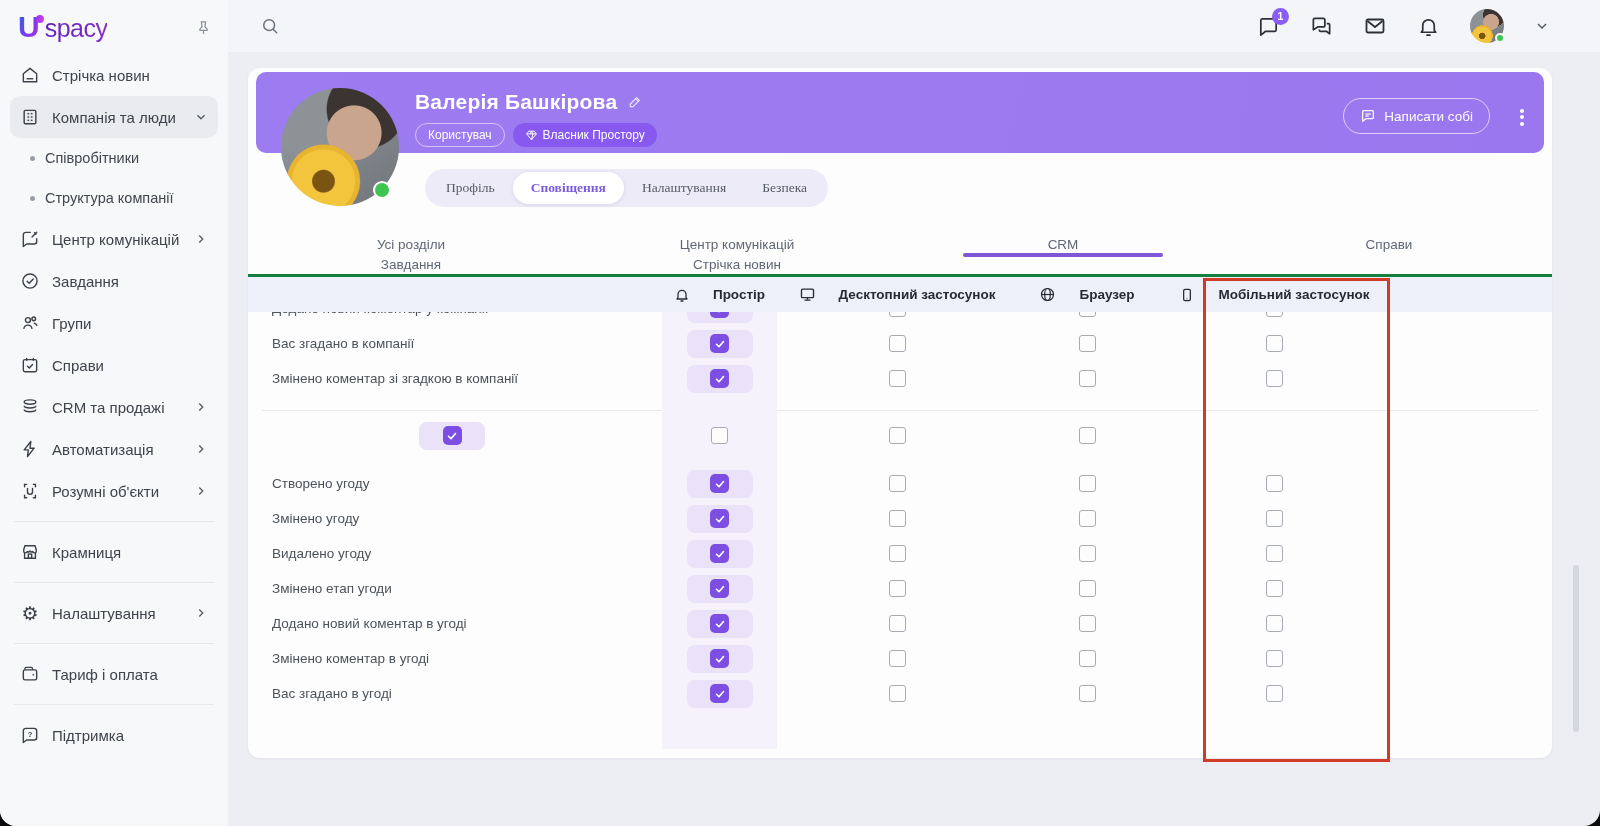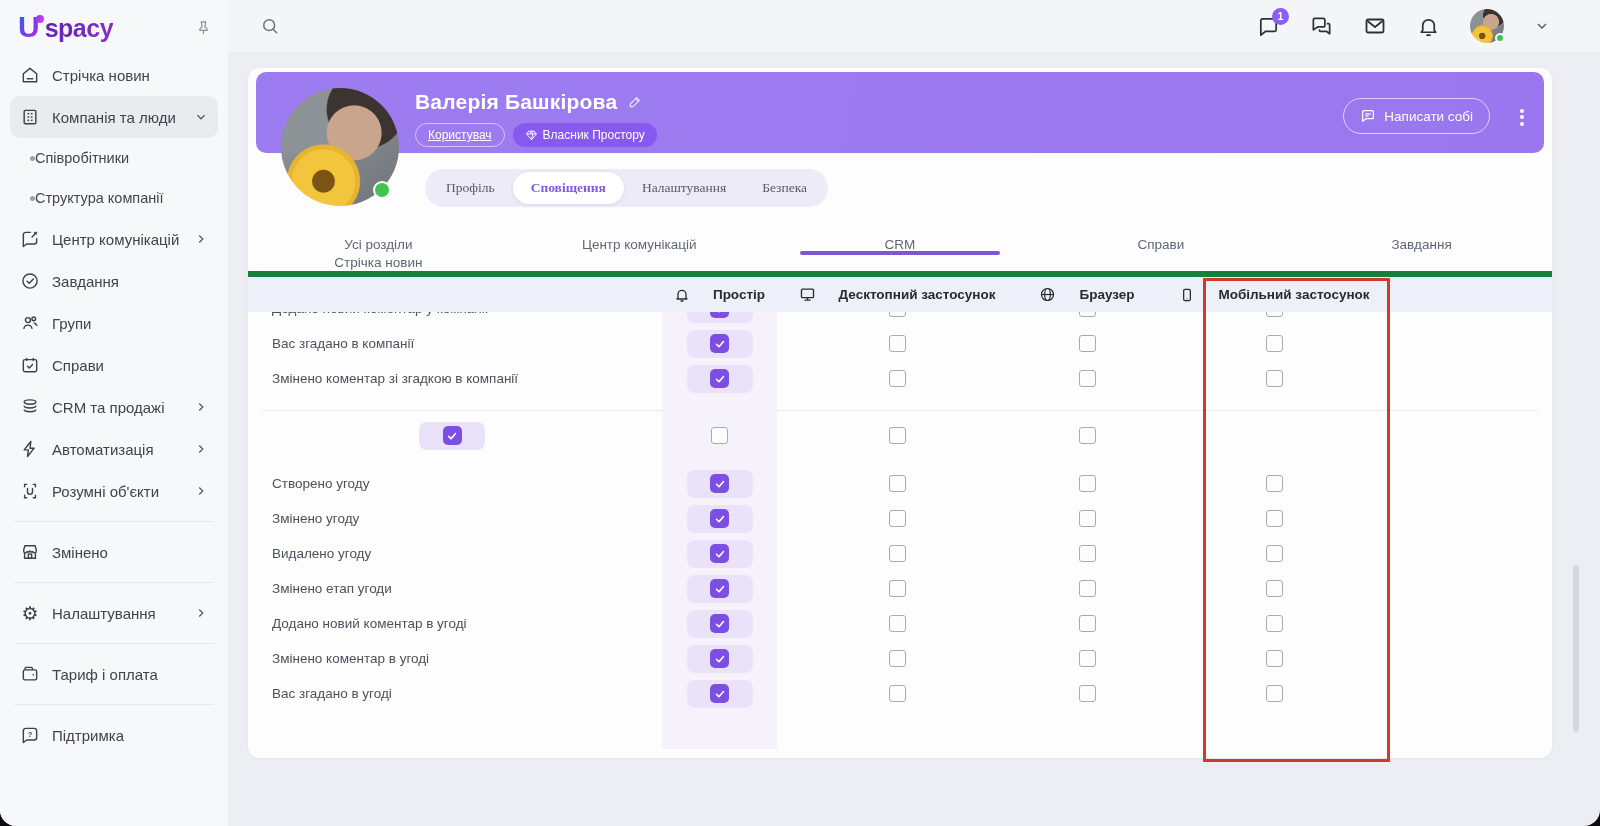--- a/index.html
+++ b/index.html
@@ -5,29 +5,29 @@
   * { margin:0; padding:0; box-sizing:border-box; }
   html,body { width:1600px; height:826px; background:#0b0b0d; font-family:"Liberation Sans", sans-serif; }
   .app { width:1600px; height:826px; display:flex; background:#edeef3; border-radius:0 0 16px 16px; overflow:hidden; }
 
   
   .sidebar { width:228px; background:#f7f8fa; flex-shrink:0; padding:0 10px; }
   .side-head { height:54px; display:flex; align-items:center; justify-content:space-between; padding:0 6px 0 8px; }
   .logo { display:flex; align-items:baseline; }
   .logo-u { font-size:30px; font-weight:800; background:linear-gradient(120deg,#2563eb,#7c3aed 55%,#c026d3); -webkit-background-clip:text; background-clip:text; color:transparent; letter-spacing:-1px; }
   .logo-dot { width:8px; height:8px; border-radius:50%; background:linear-gradient(120deg,#9333ea,#d946ef); display:inline-block; margin-left:-3px; margin-right:1px; transform:translateY(-14px); }
-  .logo-rest { font-size:25px; font-weight:700; background:linear-gradient(120deg,#5b21b6,#8b2fc9); -webkit-background-clip:text; background-clip:text; color:transparent; letter-spacing:-0.5px; }
+  .logo-rest { font-size:25px; font-weight:400; background:linear-gradient(120deg,#5b21b6,#8b2fc9); -webkit-background-clip:text; background-clip:text; color:transparent; letter-spacing:-0.5px; }
   .pin { color:#8a9098; }
   .nav-item { height:42px; display:flex; align-items:center; gap:12px; padding:0 10px; border-radius:10px; color:#3f444c; font-size:15px; cursor:pointer; }
   .nav-item.active { background:#e9ebef; }
   .nav-item .lbl { flex:1; white-space:nowrap; }
   .nav-item svg, .nav-item .uni { flex-shrink:0; }
   .uni { font-size:19px; line-height:1; color:#3c4149; width:20px; text-align:center; }
   .chev { color:#565c64; flex-shrink:0; }
-  .sub-item { height:40px; display:flex; align-items:center; padding-left:20px; font-size:14.5px; color:#41464e; cursor:pointer;text-align:center; }
+  .sub-item { height:40px; display:flex; align-items:center; gap:10px; padding-left:20px; font-size:14.5px; color:#41464e; cursor:pointer;text-align:center; }
   .bullet { width:5px; height:5px; border-radius:50%; background:#9aa0a8; }
   .side-div { border-top:1px solid #e7e8ec; margin:9px 4px; }
 
   
   .main { flex:1; display:flex; flex-direction:column; min-width:0; }
   .topbar { height:52px; background:#f4f5f8; display:flex; align-items:center; padding:0 50px 0 32px; flex-shrink:0; }
   .topbar .spacer { flex:1; }
   .tb-icons { display:flex; align-items:center; gap:30px; }
   .tb-ic { position:relative; color:#2c3138; display:flex; cursor:pointer; }
   .badge { position:absolute; top:-7px; right:-9px; min-width:17px; height:17px; border-radius:9px; background:#8b5cf6; color:#fff; font-size:10.5px; font-weight:700; display:flex; align-items:center; justify-content:center; padding:0 4px; }
@@ -48,33 +48,33 @@
       radial-gradient(circle at 62% 38%, #caa58d 0 26%, transparent 27%),
       radial-gradient(circle at 72% 18%, #3b3431 0 30%, transparent 31%),
       radial-gradient(circle at 30% 25%, #8d9297 0 35%, transparent 36%),
       linear-gradient(145deg,#9aa0a4 0%,#7e8489 60%,#6f7478 100%);
   }
   .avatar-lg .dot { position:absolute; right:8px; bottom:7px; width:18px; height:18px; border-radius:50%; background:#3fc44f; border:2px solid #fff; }
   .profile-name { position:absolute; left:167px; top:22px; display:flex; align-items:center; gap:10px; z-index:2; }
   .profile-name .nm { color:#fff; font-size:21px; font-weight:700; letter-spacing:.2px; }
   .badges { position:absolute; left:167px; top:55px; display:flex; gap:8px; z-index:2; }
   .pillb { height:24px; display:flex; align-items:center; gap:5px; border-radius:13px; padding:0 12px; font-size:12px; color:#fff; }
-  .pillb.outline { border:1px solid rgba(255,255,255,.55);text-decoration:underline; }
+  .pillb.outline { border:1px solid rgba(255,255,255,.55); }
   .pillb.solid { background:#8759ee; }
   .write-btn { position:absolute; right:62px; top:30px; height:36px; display:flex; align-items:center; gap:8px; padding:0 16px; border:1px solid rgba(255,255,255,.65); border-radius:18px; color:#fff; font-size:13.5px; cursor:pointer; z-index:2; }
   .kebab { position:absolute; right:28px; top:38px; width:4px; z-index:2; cursor:pointer; }
   .kebab i { display:block; width:4px; height:4px; border-radius:50%; background:#fff; margin:2.5px 0; }
 
   
   .ptabs { position:absolute; left:177px; top:101px; height:38px; background:#eeebf8; border-radius:19px; display:flex; align-items:center; padding:3px; z-index:2;font-family:Liberation Serif, serif; }
   .ptab { height:32px; display:flex; align-items:center; padding:0 18px; font-size:13.5px; color:#555b66; border-radius:16px; cursor:pointer; }
   .ptab.active { background:#fff; color:#7b5ce0; font-weight:700; box-shadow:0 1px 4px rgba(40,40,80,.10); }
 
   
-  .stabs { position:absolute; left:0; right:0; top:167px; height:42px; display:grid; grid-template-columns:repeat(5,1fr); border-bottom:6px solid #15803d; background:#fdfdfe; border-radius:12px 12px 0 0; }
+  .stabs { position:absolute; left:0; right:0; top:167px; height:42px; display:grid; grid-template-columns:repeat(4,1fr); border-bottom:3px solid #15803d; background:#fdfdfe; border-radius:12px 12px 0 0; }
   .stab { display:flex; align-items:center; justify-content:center; font-size:13.5px; color:#606774; cursor:pointer; position:relative; }
   .stab .underline { position:absolute; left:50%; transform:translateX(-50%); bottom:-2px; width:200px; height:4px; border-radius:3px; background:#7e57d8; }
 
   
   .thead { position:absolute; left:0; right:0; top:209px; height:35px; background:#eef0f9; display:grid; grid-template-columns:380px 155px 200px 180px 195px auto; padding-left:14px; align-items:center; }
   .th { display:flex; align-items:center; justify-content:center; gap:23px; font-size:13.5px; font-weight:700; color:#262b33; }
   .tbody { position:absolute; left:0; right:0; top:244px; bottom:9px; overflow:hidden; }
   .colstrip { position:absolute; left:414px; top:0; width:115px; height:438px; background:#f5f2fc; }
   .trow { position:relative; height:35px; display:grid; grid-template-columns:380px 155px 200px 180px 195px auto; padding-left:14px; align-items:center; }
   .trow.clip { margin-top:-21px; }
@@ -222,21 +222,21 @@
     </div>
 
     <div class="side-div"></div>
 
     <div class="nav-item">
       <svg width="20" height="20" viewBox="0 0 24 24" fill="none" stroke="#3c4149" stroke-width="1.7">
           <path d="M4.5 9 6 4.5h12L19.5 9v2a2 2 0 0 1-4 0 2 2 0 0 1-3.5 0A2 2 0 0 1 8.5 11a2 2 0 0 1-4 0V9z"></path>
           <path d="M5.5 12.5V19.5h13v-7"></path>
           <rect x="10" y="14.5" width="4" height="5"></rect>
         </svg>
-      <span class="lbl">Змінено</span>
+      <span class="lbl">Крамниця</span>
     </div>
 
     <div class="side-div"></div>
 
     <div class="nav-item">
       <span class="uni">⚙</span>
       <span class="lbl">Налаштування</span>
       <svg class="chev" width="14" height="14" viewBox="0 0 24 24" fill="none" stroke="currentColor" stroke-width="2.2">
           <polyline points="9 6 15 12 9 18"></polyline>
         </svg>

